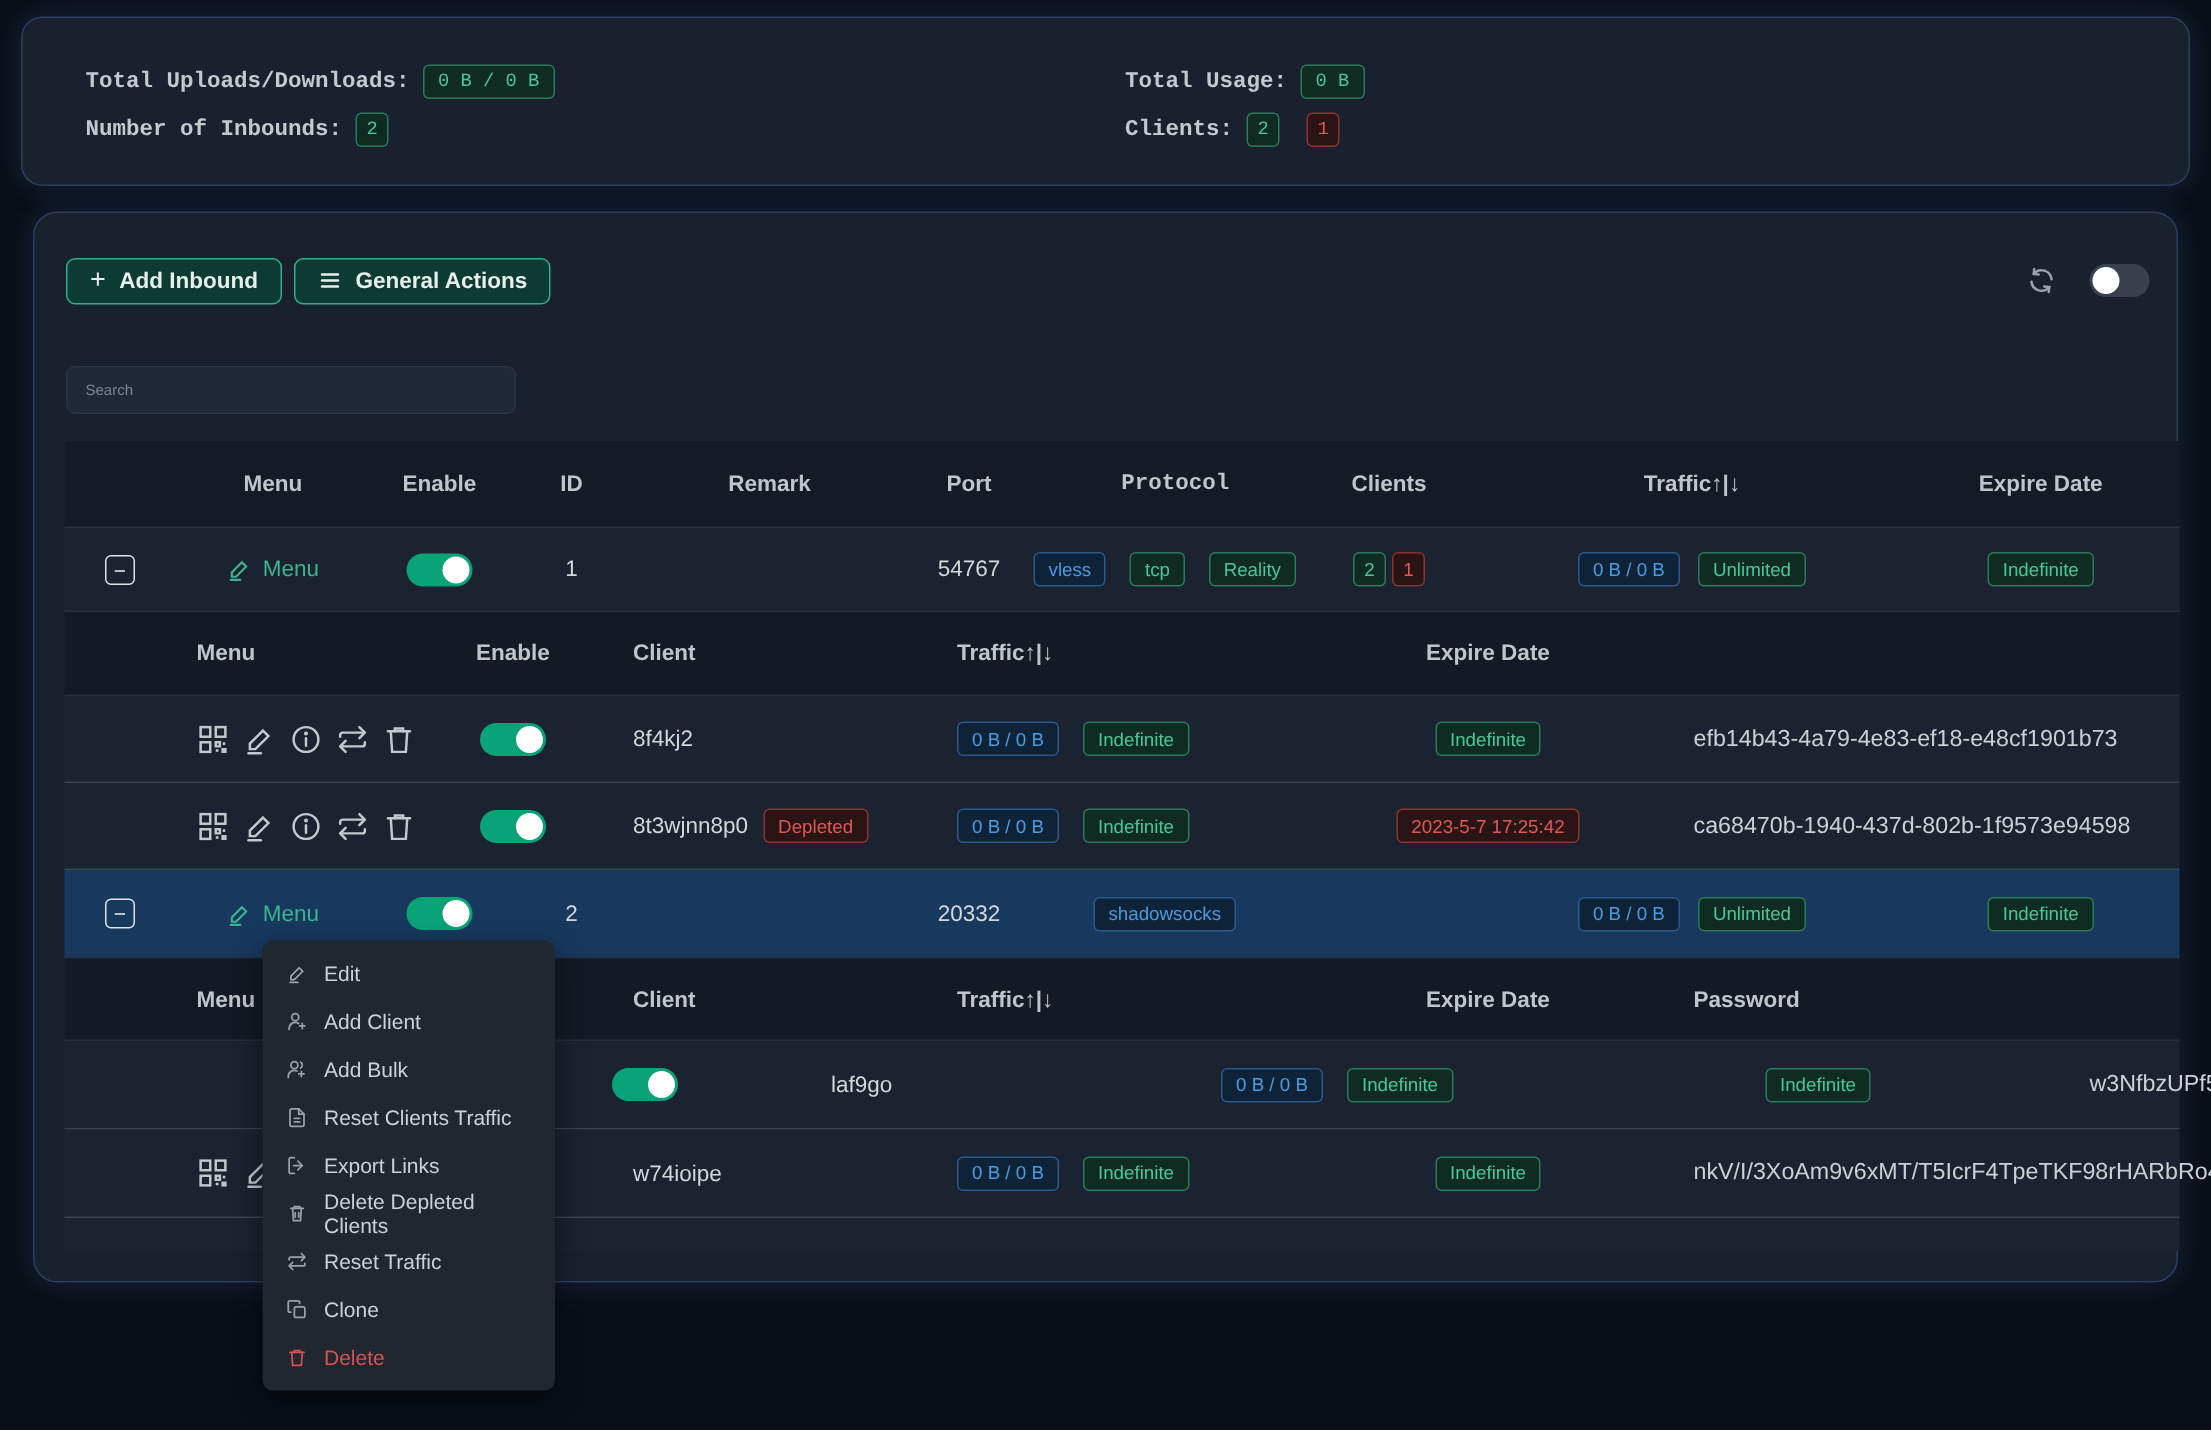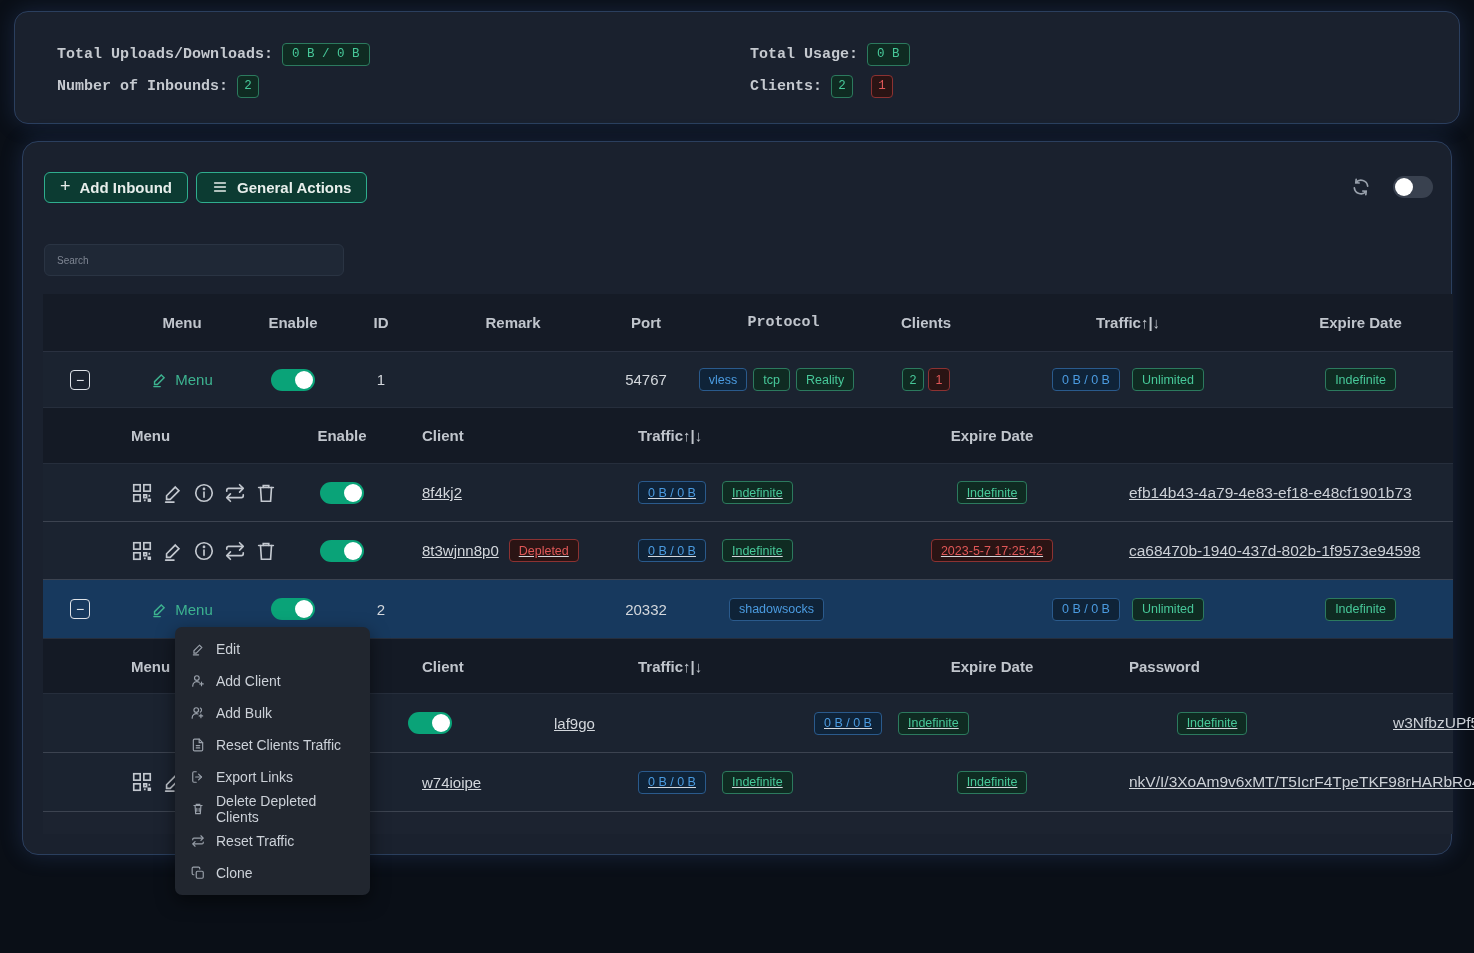--- a/index.html
+++ b/index.html
@@ -47,21 +47,21 @@
   .thead { height:58px; background:#151b26; color:#c0c5cc; font-size:15px; font-weight:700; border-bottom:1px solid #2a3140; }
   .thead > div { text-align:center; }
   .th-protocol { text-align:right; padding-left:14px;font-family:Liberation Mono, monospace; }
 
   .sub-thead { height:56px; background:#141a25; color:#c0c5cc; font-size:15px; font-weight:700; border-bottom:1px solid #262e3c; }
   .sub-thead > div { text-align:center; }
 
   .body-row { background:#1b2330; color:#d3d7dc; font-size:15px; border-bottom:1px solid #262e3c; }
   .inbound-row { height:56px; }
   .inbound-row.selected { height:59px; background:#17395e; }
-  .client-row { height:58px; border-bottom:1px solid #3c4350;text-decoration:underline; }
+  .client-row { height:58px; border-bottom:1px solid #3c4350; }
   .client-row:last-of-type { border-bottom:1px solid #3c4350; }
 
   .cell-c { text-align:center; display:flex; justify-content:center; align-items:center; gap:5px; }
   .cell-l { display:flex; align-items:center; }
   .pad-menu { padding-left:14px; gap:8px; }
   .pad-client { padding-left:40px; gap:10px; }
   .pad-traffic { padding-left:41px; gap:16px; }
   .pad-last { padding-left:32px; }
   .sub-thead .pad-client { padding-left:40px; }
 
@@ -182,21 +182,21 @@
           </span>
         </div>
         <div class="cell-c">
             <span class="switch">
               <span class="knob"></span>
             </span>
           </div>
         <div class="cell-c">1</div>
         <div class="cell-c"></div>
         <div class="cell-c">54767</div>
-        <div class="cell-c" style="gap:6px;">
+        <div class="cell-c" style="gap:6px;justify-content:space-between;">
           <span class="tag tag-blue">vless</span>
           <span class="tag tag-green">tcp</span>
           <span class="tag tag-green">Reality</span>
         </div>
         <div class="cell-c" style="gap:4px;">
           <span class="tag tag-green tag-sq">2</span>
           <span class="tag tag-red tag-sq">1</span>
         </div>
         <div class="traffic-pair">
           <span class="tag tag-blue">0 B / 0 B</span>
@@ -524,15 +524,23 @@
         </svg>
       <span>Reset Traffic</span>
     </div>
     <div class="menu-item">
       <svg width="14" height="14" viewBox="0 0 24 24" fill="none" stroke="currentColor" stroke-width="2" stroke-linecap="round">
           <rect x="9" y="9" width="12" height="12" rx="2"></rect>
           <path d="M5 15H4a2 2 0 0 1-2-2V4a2 2 0 0 1 2-2h9a2 2 0 0 1 2 2v1"></path>
         </svg>
       <span>Clone</span>
     </div>
+    <div class="menu-item danger">
+      <svg width="14" height="14" viewBox="0 0 24 24" fill="none" stroke="currentColor" stroke-width="2" stroke-linecap="round">
+          <path d="M4 6h16"></path>
+          <path d="M9 6V4h6v2"></path>
+          <path d="M6 6l1 15h10l1-15"></path>
+        </svg>
+      <span>Delete</span>
+    </div>
   </div>
 
 </div>
 
 </body></html>

